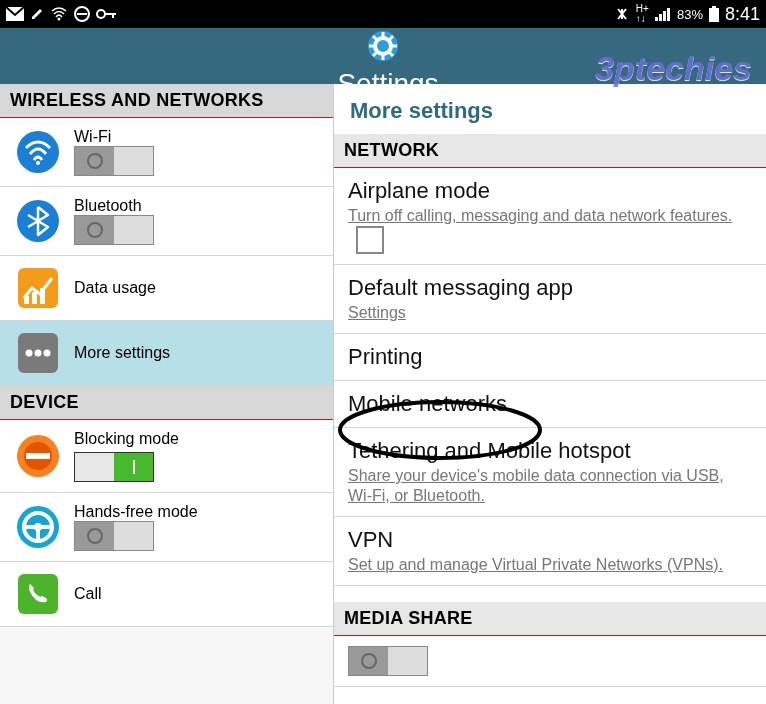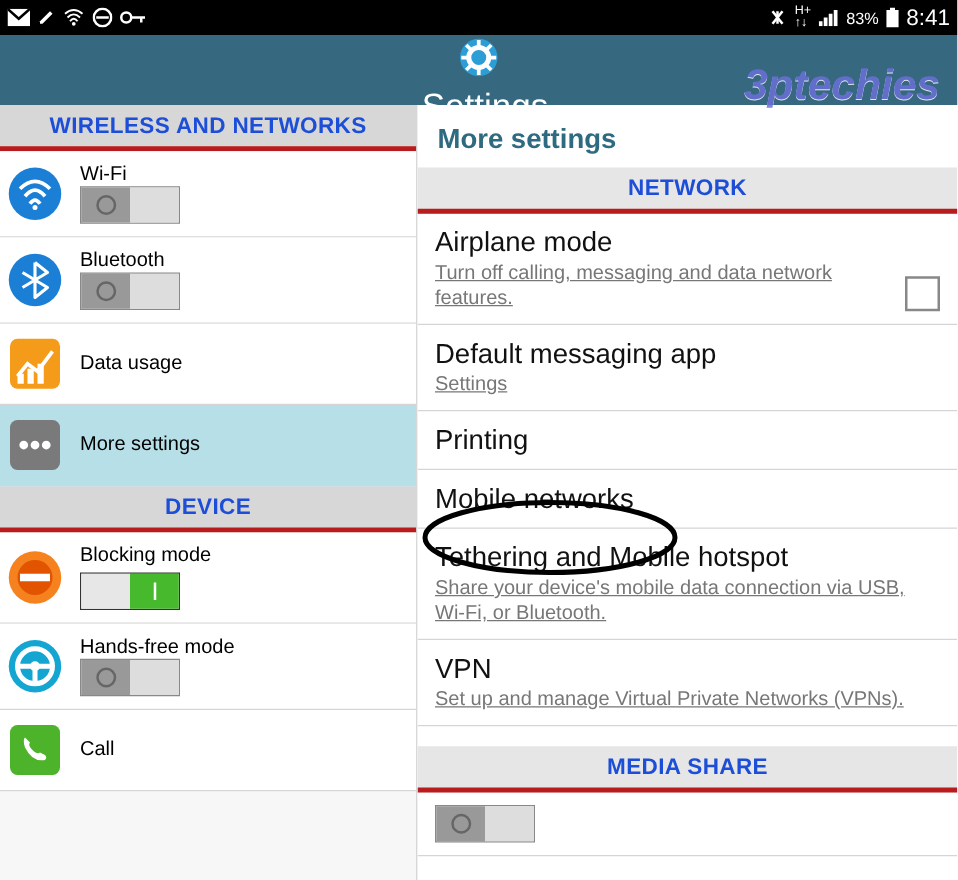--- a/index.html
+++ b/index.html
@@ -11,27 +11,27 @@
 
   .app-bar { height: 56px; background: #36697f; color: #fff; display: flex; align-items: center; padding: 0 12px; position: relative; flex-direction: column; }
   .app-bar .title { font-size: 28px; font-weight: 300; margin-left: 10px; }
   .watermark { position: absolute; right: 14px; top: 21px; font-size: 34px; font-weight: 700; color: #6a70d8; font-style: italic; opacity: 0.85; text-shadow: 0 1px 0 #fff; }
 
   .body-row { display: flex; height: calc(704px - 28px - 56px); }
   .left-pane { width: 334px; background: #f7f7f7; border-right: 1px solid #ccc; overflow: hidden; }
   .right-pane { flex: 1; background: #fff; overflow: hidden; }
 
   .section-header {
-    background: #d7d7d7; color: #1d4ed8; font-weight: 700; font-size: 18px;
-    padding: 6px 10px; border-bottom: 4px solid #b91c1c; text-transform: uppercase; letter-spacing: .3px; text-align: center;
+    background: #d7d7d7; color: #000000; font-weight: 700; font-size: 18px;
+    padding: 6px 10px; border-bottom: 1px solid #b91c1c; text-transform: uppercase; letter-spacing: .3px;
   }
   .section-header.right { background: #e6e6e6; }
 
   .list-item {
-    display: flex; align-items: center; gap: 14px; padding: 10px 6px; border-bottom: 1px solid #d5d5d5;
+    display: flex; align-items: center; gap: 14px; padding: 10px 16px; border-bottom: 1px solid #d5d5d5;
     background: #fff; position: relative;
   }
   .left-pane .list-item.selected {
     background: #b7dfe7;
   }
   .left-pane .list-item.selected::after {
     content: ""; position: absolute; right: -14px; top: 50%; transform: translateY(-50%);
     width: 0; height: 0; border-top: 18px solid transparent; border-bottom: 18px solid transparent;
     border-left: 14px solid #b7dfe7; z-index: 2;
   }
@@ -40,21 +40,21 @@
   .toggle-on-green .a { width:50%; background:#e7e7e7;}
   .toggle-on-green .b { width:50%; background:#47b92d; display:flex; align-items:center; justify-content:center;}
   .toggle-on-green .b::before { content:""; width:2px; height:14px; background:#fff;}
 
   .small-toggle { width: 80px; height: 30px; border:1px solid #888; display:flex; }
   .small-toggle .a { width:50%; background:#999; display:flex; align-items:center; justify-content:center;}
   .small-toggle .a::before { content:""; width:12px; height:12px; border:2px solid #666; border-radius:50%;}
   .small-toggle .b { width:50%; background:#ddd; }
 
   .right-title { color:#2f6b80; font-size:22px; font-weight:600; padding:14px 16px 10px; }
-  .right-item { padding: 10px 14px; border-bottom:1px solid #d5d5d5; display:flex; align-items:flex-end; }
+  .right-item { padding: 10px 14px; border-bottom:1px solid #d5d5d5; display:flex; align-items:flex-start;flex-direction:column; }
   .right-item .txt { flex:1; }
   .right-item .name { font-size:22px; color:#111; }
   .right-item .desc { font-size:16px; color:#777; margin-top:2px; line-height:1.25;text-decoration:underline; }
   .checkbox { width:28px; height:28px; border:2px solid #888; margin-left:8px; }
 
   .circle-annot { position:absolute; left:330px; top:397px; pointer-events:none; }
 
   .section-header.right.media { margin-top:16px; }
 
   .left-pane .list-item .label-toggle-col { display:flex; flex-direction:column; }

